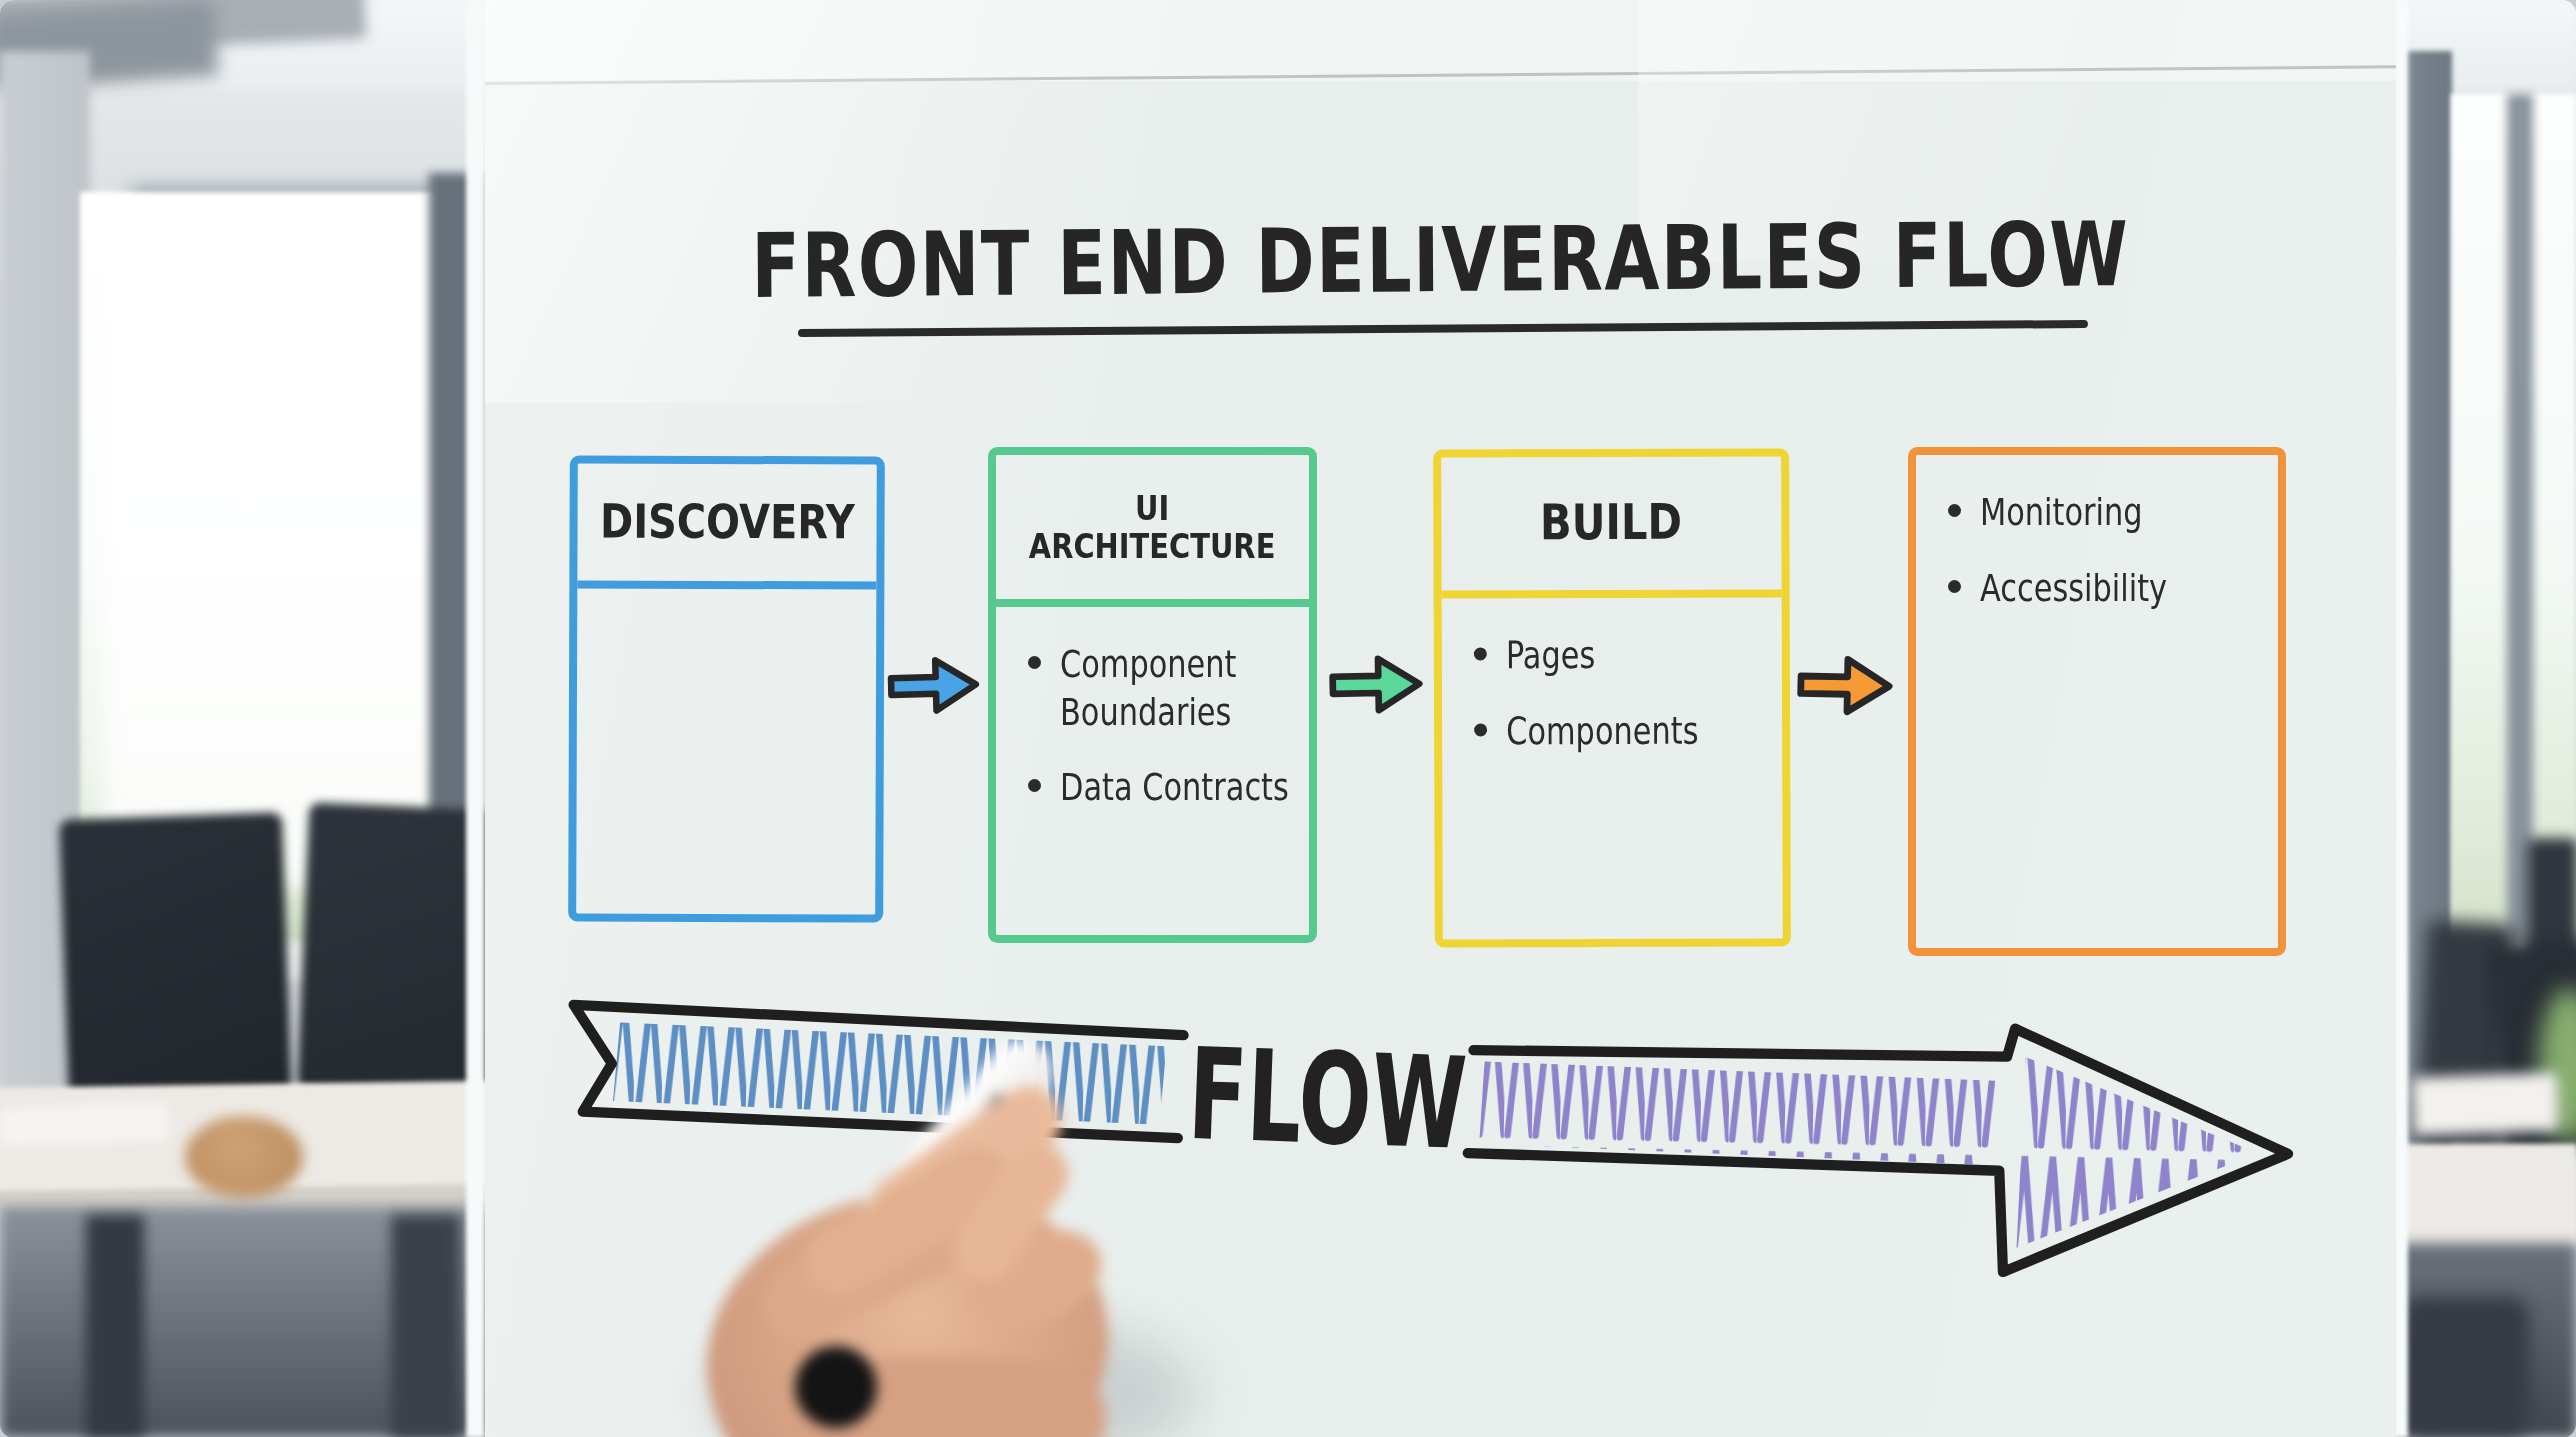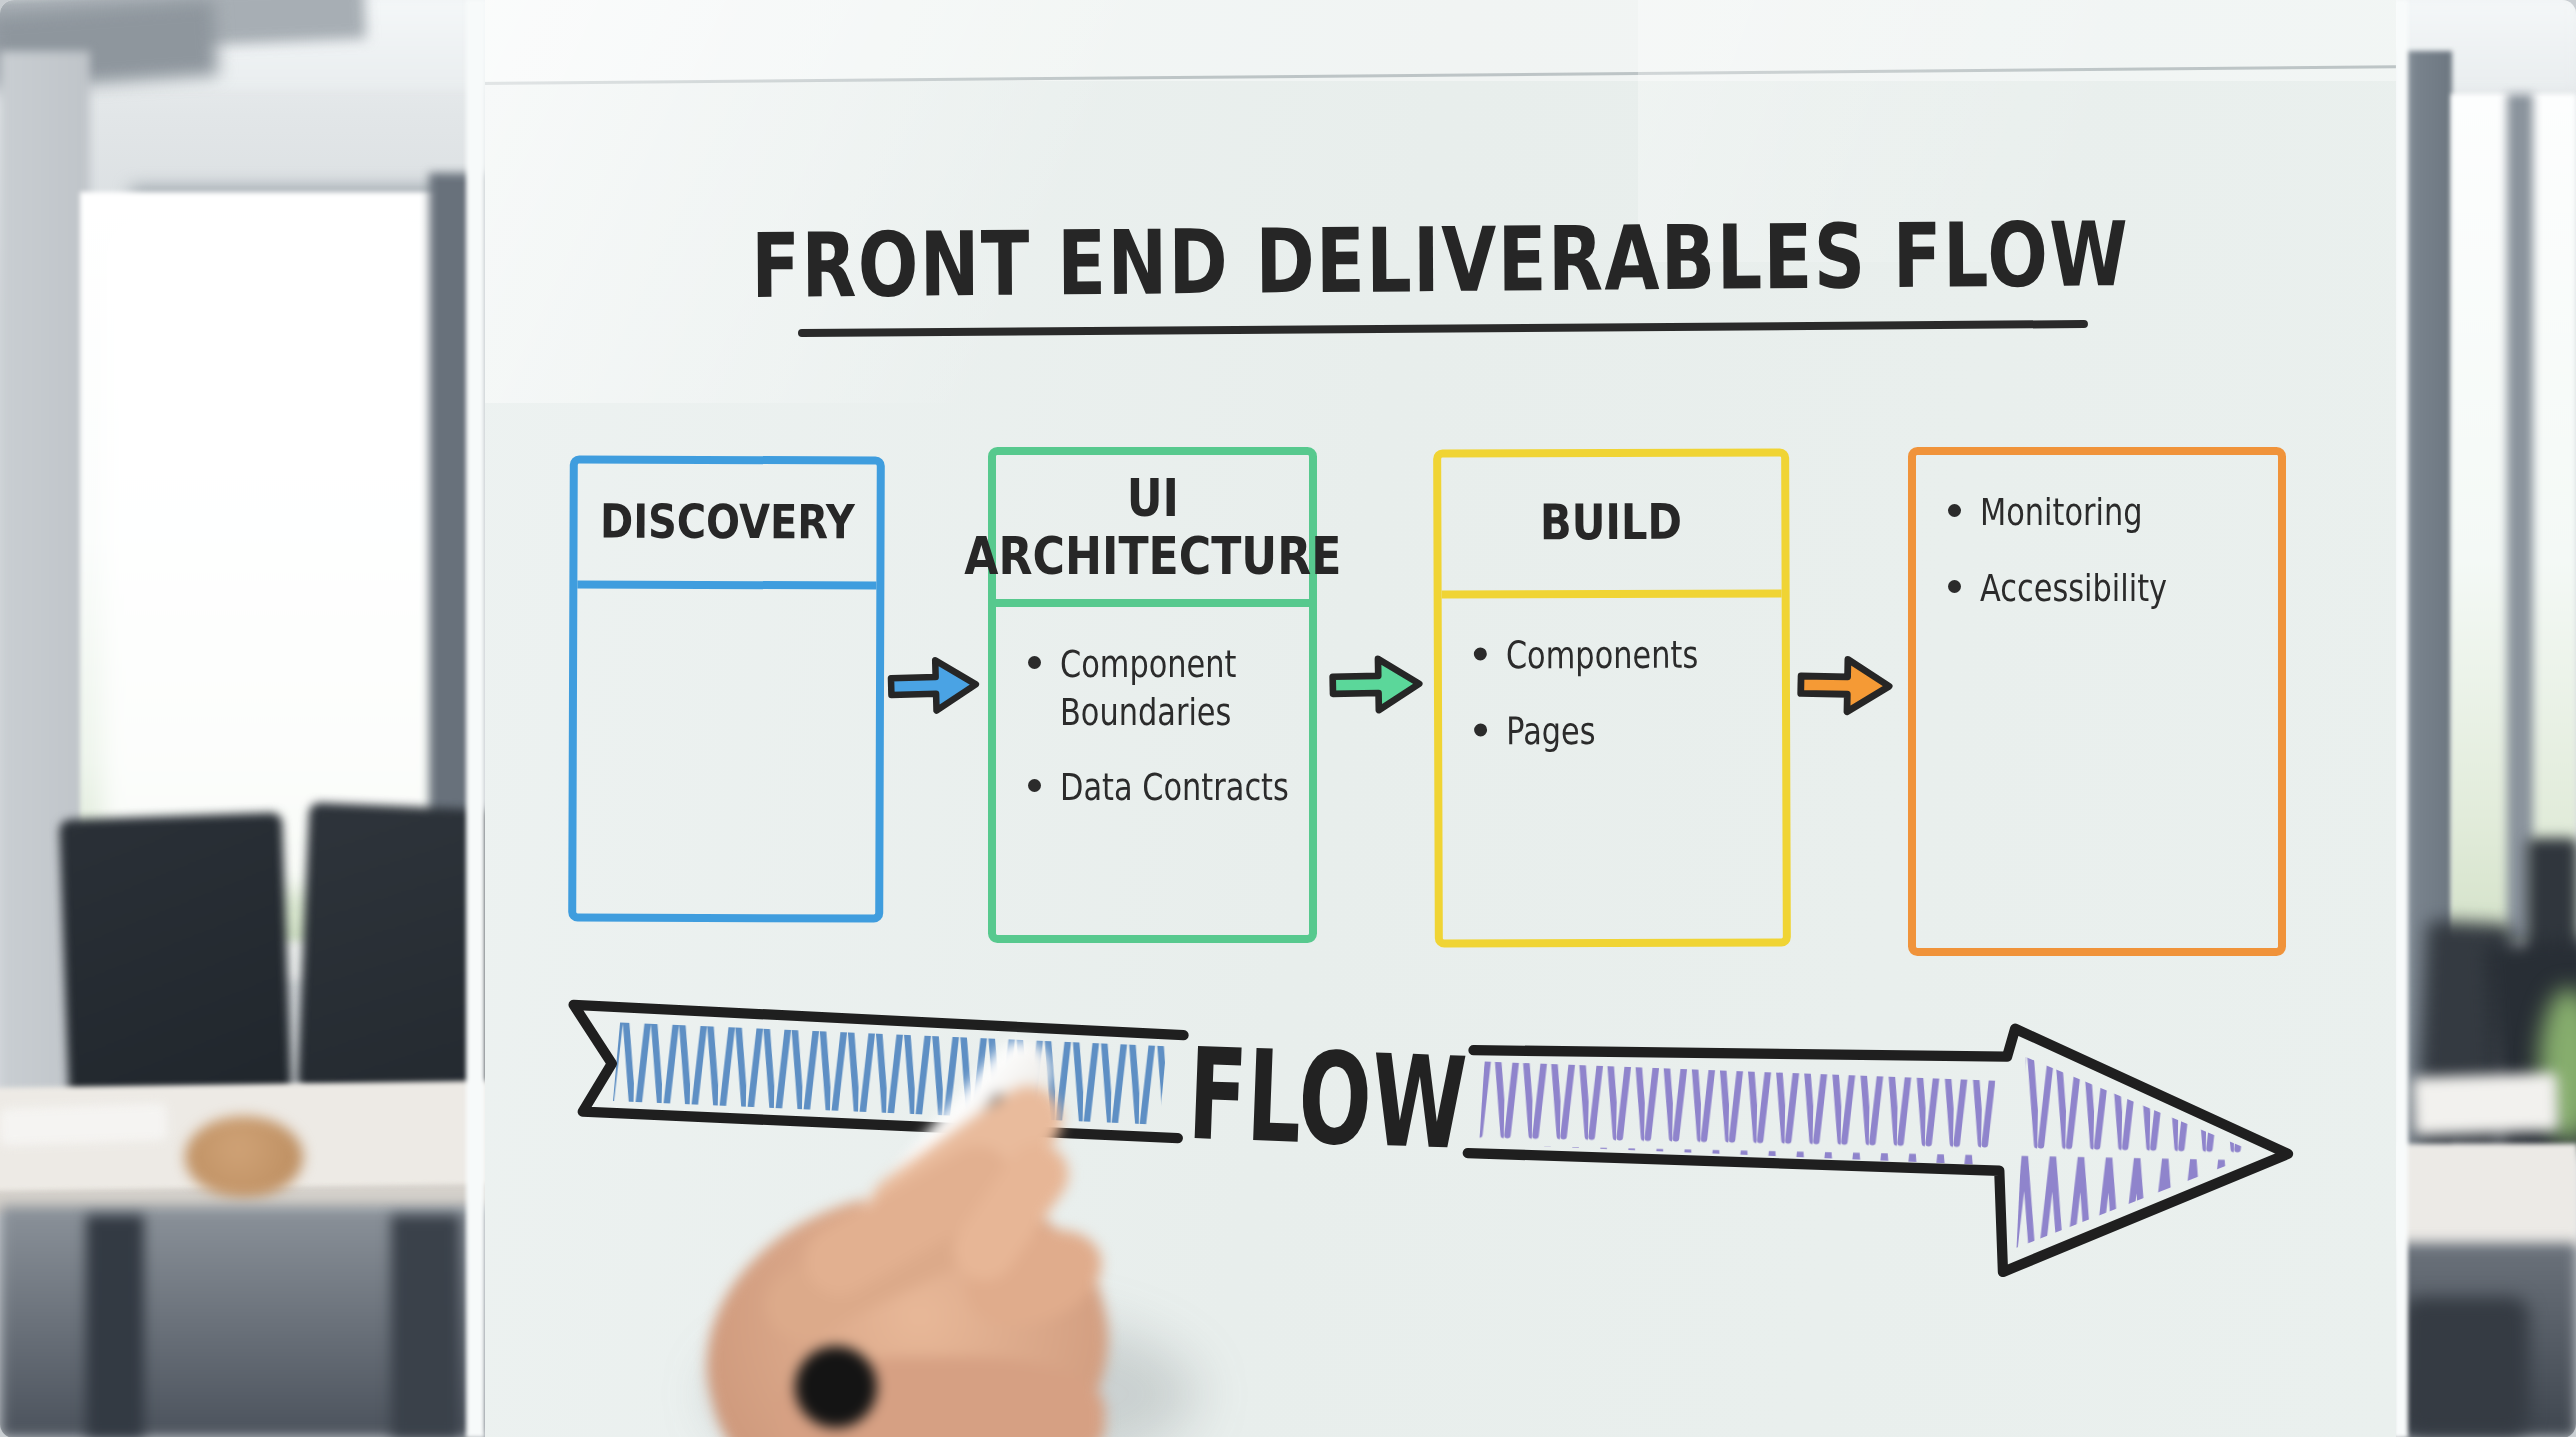--- a/index.html
+++ b/index.html
@@ -84,21 +84,21 @@
   .box-body{padding:34px 5.6px 0 22.5px;}
   .box-body ul{list-style:none;margin:0;padding:0;}
   .box-body li{position:relative;padding-left:41px;margin-bottom:28px;font-weight:500;color:#2b2b2b;}
   .box-body li .dot{position:absolute;left:9.4px;top:15px;width:13px;height:13px;border-radius:50%;background:#2b2b2b;}
   .box-body li .hand{display:inline-block;white-space:pre;transform:scaleX(0.8);transform-origin:left center;
     font-size:38px;line-height:1.25;}
 
   #box-discovery{left:569px;top:456px;width:315px;height:466px;border-color:#3f9dde;transform:rotate(0.2deg);}
   #box-discovery .box-header{height:125px;border-bottom-color:#3f9dde;font-size:47px;}
   #box-ui{left:988px;top:447px;width:329px;height:496px;border-color:#57c98e;}
-  #box-ui .box-header{height:152px;border-bottom-color:#57c98e;font-size:52px;}
+  #box-ui .box-header{height:152px;border-bottom-color:#57c98e;font-size:34px;}
   #box-build{left:1434px;top:449px;width:356px;height:498px;border-color:#f0d434;transform:rotate(-0.2deg);}
   #box-build .box-header{height:141px;border-bottom-color:#f0d434;font-size:49px;}
   #box-prod{left:1908px;top:447px;width:378px;height:509px;border-color:#f0933a;}
   #box-prod .box-header{height:153px;border-bottom-color:#f0933a;font-size:41px;}
 
   
   .conn{position:absolute;}
   #conn-1{left:887px;top:652px;width:94px;height:67px;transform:rotate(-1.5deg);}
   #conn-2{left:1329px;top:650px;width:95px;height:69px;transform:rotate(-1deg);}
   #conn-3{left:1797px;top:650px;width:97px;height:71px;transform:rotate(1deg);}
@@ -202,22 +202,22 @@
       </ul>
     </div>
   </div>
 
   <div class="box" id="box-build">
     <div class="box-header">
       <span class="hand">BUILD</span>
     </div>
     <div class="box-body">
       <ul>
+        <li><span class="dot"></span><span class="hand">Pages</span></li>
         <li><span class="dot"></span><span class="hand">Components</span></li>
-        <li><span class="dot"></span><span class="hand">Pages</span></li>
       </ul>
     </div>
   </div>
 
   <div class="box" id="box-prod">
     <div class="box-body">
       <ul>
         <li><span class="dot"></span><span class="hand">Monitoring</span></li>
         <li><span class="dot"></span><span class="hand">Accessibility</span></li>
       </ul>

